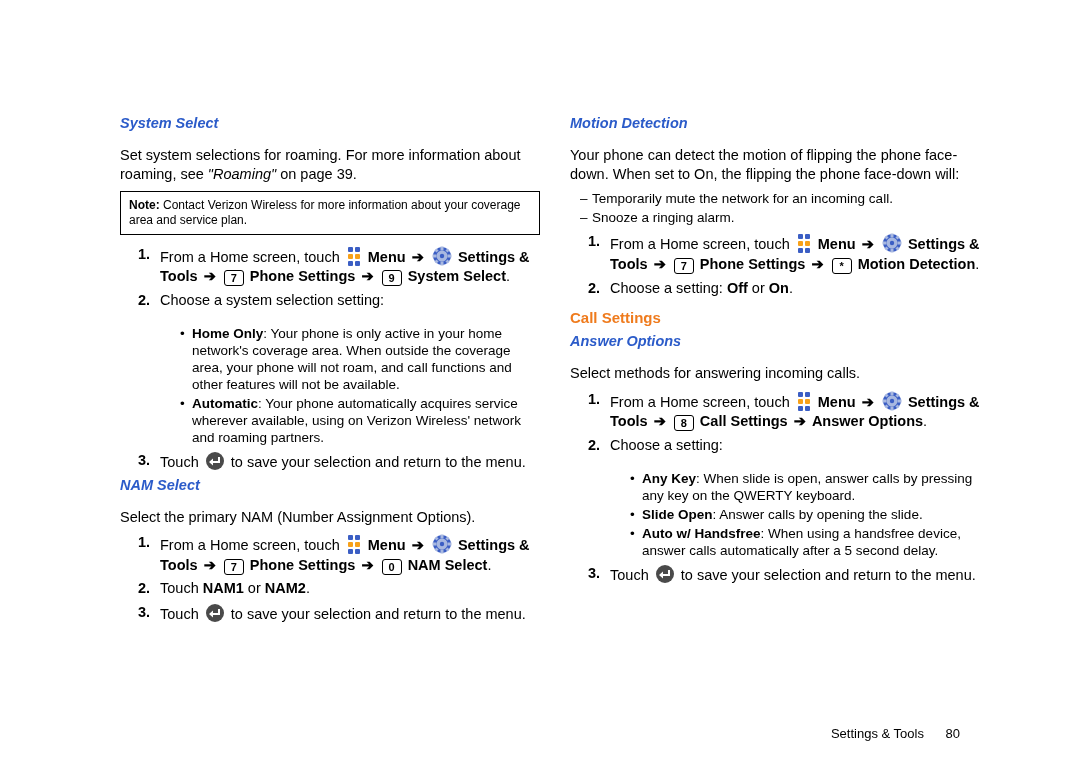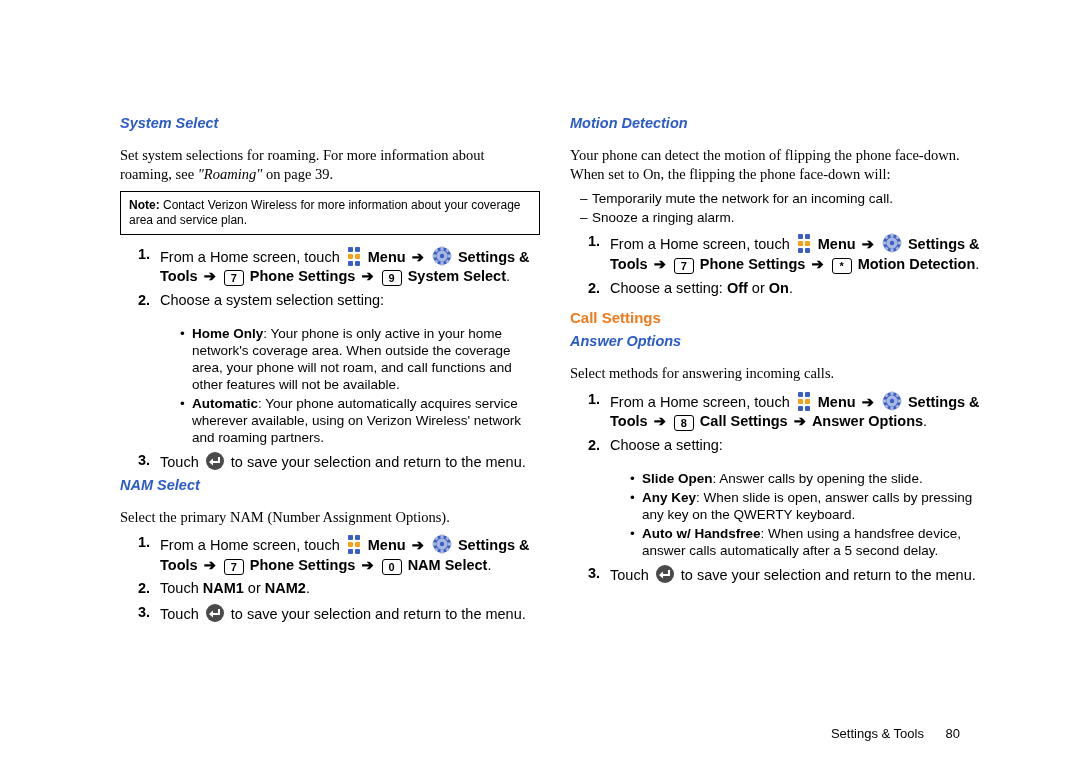--- a/index.html
+++ b/index.html
@@ -34,21 +34,21 @@
     font-weight: bold;
     font-size: 14.5px;
     margin: 4px 0 6px 0;
   }
   .h-sec {
     color: #ef7b1d;
     font-weight: bold;
     font-size: 15px;
     margin: 10px 0 4px 0;
   }
-  p { margin: 12px 0 6px 0; font-family: Liberation Serif, serif; }
+  p { margin: 12px 0 6px 0; }
   .ref-italic { font-style: italic; }
   .note-box {
     border: 1px solid #000;
     padding: 6px 8px;
     font-size: 12px;
     margin: 6px 0 10px 0;
     font-family: "Helvetica Neue", Helvetica, Arial, sans-serif;
     font-stretch: condensed;
     line-height: 1.25;
   }
@@ -304,22 +304,22 @@
           <b>Settings &amp; Tools</b>
           <span class="arrow">➔</span>
           <span class="keycap">8</span>
           <b>Call Settings</b>
           <span class="arrow">➔</span>
           <b>Answer Options</b>.
         </li>
         <li><span class="num">2.</span>
           <span>Choose a setting:</span>
           <ul class="bullets narrow">
+            <li><b>Any Key</b><span>: When slide is open, answer calls by pressing any key on the QWERTY keyboard.</span></li>
             <li><b>Slide Open</b><span>: Answer calls by opening the slide.</span></li>
-            <li><b>Any Key</b><span>: When slide is open, answer calls by pressing any key on the QWERTY keyboard.</span></li>
             <li><b>Auto w/ Handsfree</b><span>: When using a handsfree device, answer calls automatically after a 5 second delay.</span></li>
           </ul>
         </li>
         <li><span class="num">3.</span>
           <span>Touch </span>
           <svg class="inline-icon" width="20" height="20">
               <use href="#back-icon-g"></use>
             </svg>
           <span> to save your selection and return to the menu.</span>
         </li>

